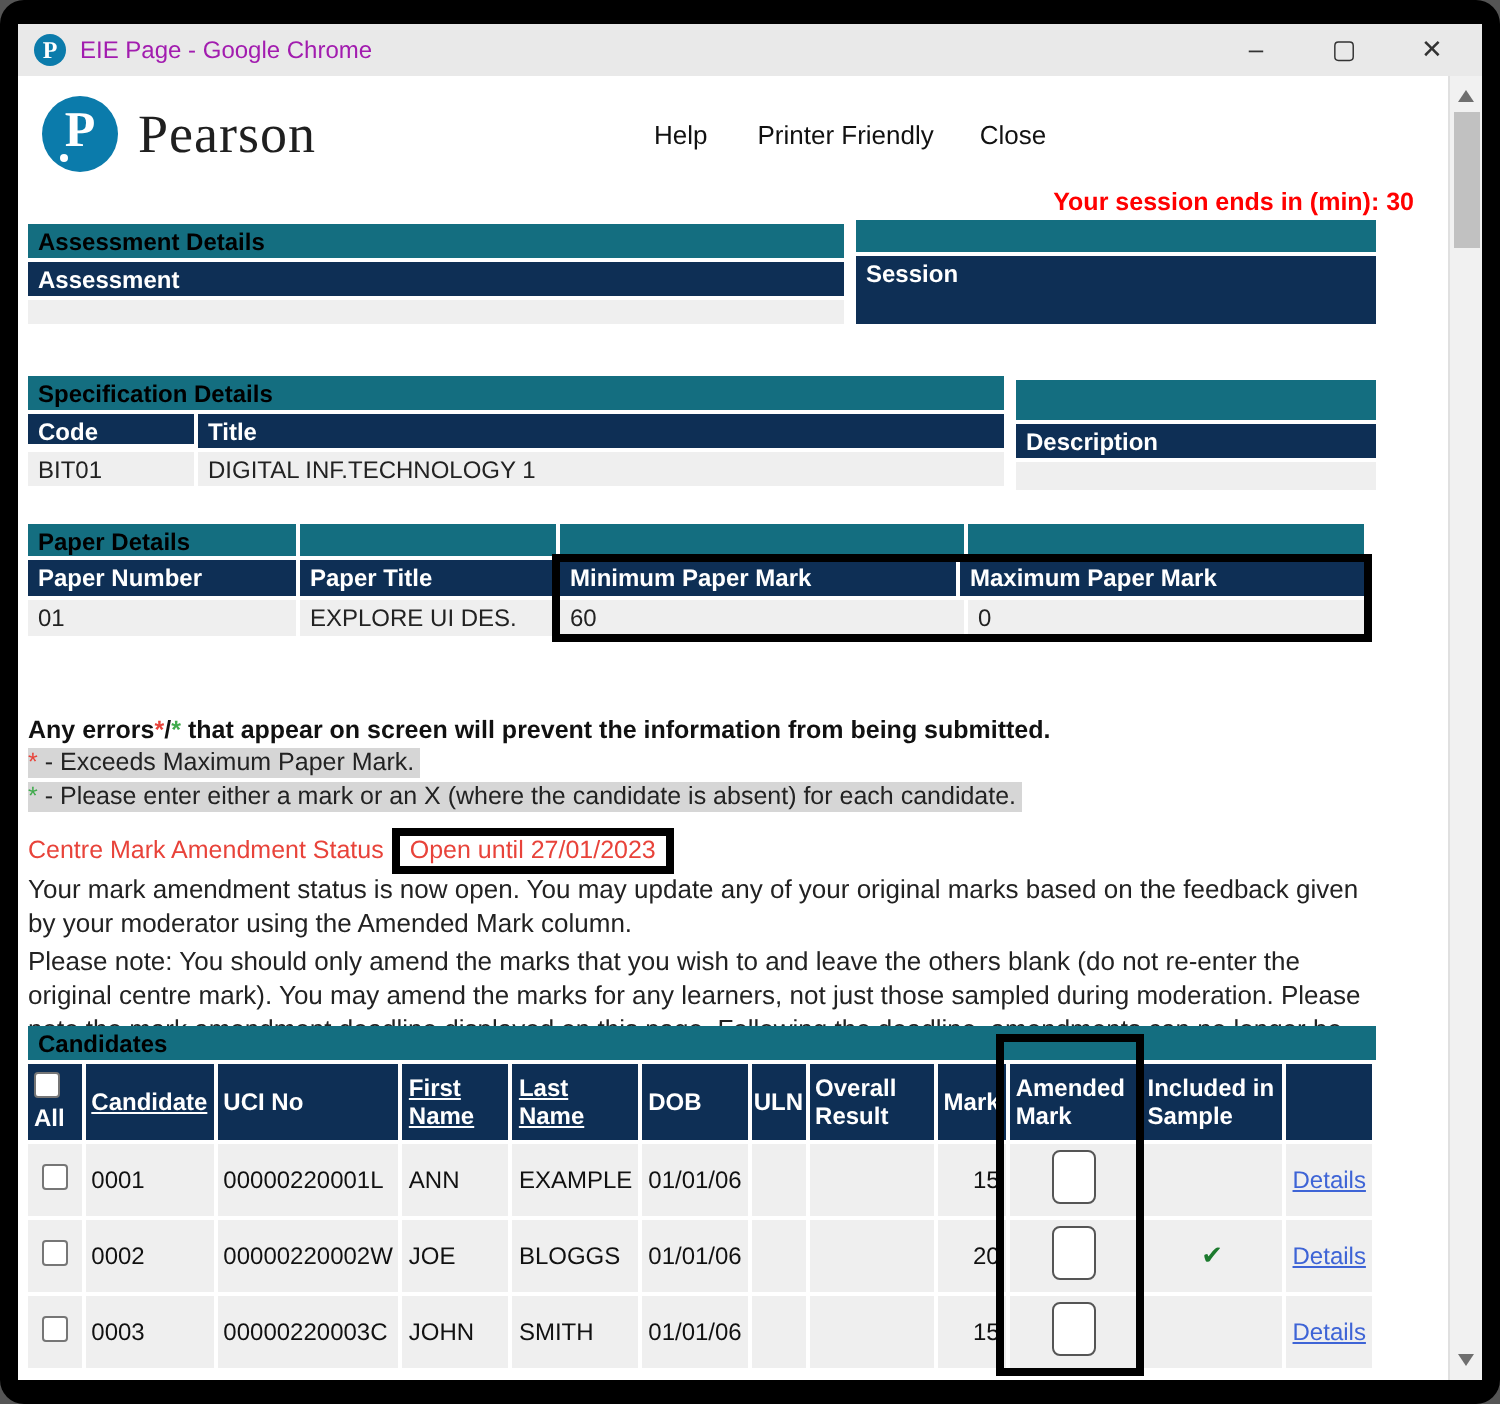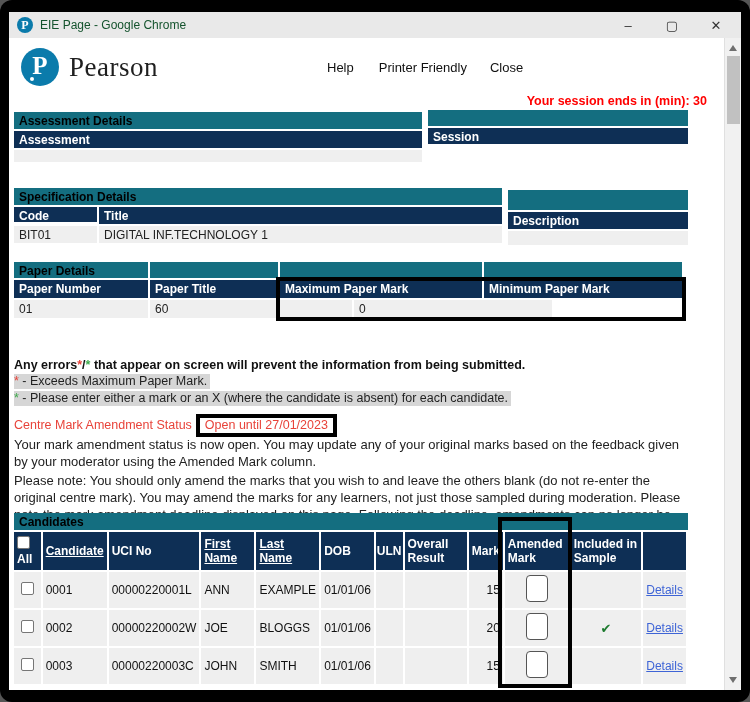--- a/index.html
+++ b/index.html
@@ -4,21 +4,21 @@
 <style>
   * { margin:0; padding:0; box-sizing:border-box; }
   body { font-family:"Liberation Sans","DejaVu Sans",sans-serif; background:#555; }
 
   .frame { width:750px; height:702px; background:#000; border-radius:12px; padding:12px 9px; position:relative; }
   .window { width:732px; height:678px; display:flex; flex-direction:column; }
 
   
   .titlebar { height:26px; background:#e9e9e9; display:flex; align-items:center; padding:0 8px; flex:0 0 26px; }
   .favicon { width:16px; height:16px; border-radius:50%; background:#0b7bab; color:#fff; font-family:"Liberation Serif",serif; font-weight:bold; font-size:12px; text-align:center; line-height:16px; margin-right:7px; }
-  .titletext { font-size:12px; color:#14532d; }
+  .titletext { font-size:12px; color:#a21caf; }
   .wincontrols { margin-left:auto; display:flex; gap:30px; padding-right:10px; }
   .wincontrols span { font-size:13px; color:#333; cursor:default; width:14px; text-align:center; }
 
   
   .content { position:relative; background:#fff; height:652px; overflow:hidden; }
 
   
   .scrollbar { position:absolute; top:0; right:0; width:17px; height:652px; background:#f1f1f1; border-left:1px solid #e0e0e0; }
   .sb-arrow { position:absolute; left:4px; width:0; height:0; border-left:4.5px solid transparent; border-right:4.5px solid transparent; }
   .sb-up { top:7px; border-bottom:6px solid #6f6f6f; }
@@ -103,21 +103,21 @@
         <div class="teal-bar" style="height:17px;">Assessment Details</div>
         <div class="gap"></div>
         <div class="navy-bar" style="height:17px;">Assessment</div>
         <div class="gap"></div>
         <div class="gray-row" style="height:12px;"></div>
       </div>
 
       <div class="abs" style="left:419px; top:72px; width:260px;">
         <div class="teal-bar" style="height:16px;"></div>
         <div class="gap"></div>
-        <div class="navy-bar" style="height:16px;">Session</div>
+        <div class="navy-bar" style="height:34px;">Session</div>
         <div class="gap"></div>
       </div>
 
       <div class="abs" style="left:5px; top:150px; width:488px;">
         <div class="teal-bar" style="height:17px;">Specification Details</div>
         <div class="gap"></div>
         <div class="cols">
           <div class="navy-bar" style="width:83px; height:15px;">Code</div>
           <div class="navy-bar" style="flex:1; height:17px;">Title</div>
         </div>
@@ -140,26 +140,27 @@
         <div class="cols">
           <div class="teal-bar" style="width:134px; height:16px;">Paper Details</div>
           <div class="teal-bar" style="width:128px; height:16px;"></div>
           <div class="teal-bar" style="width:202px; height:16px;"></div>
           <div class="teal-bar" style="width:198px; height:16px;"></div>
         </div>
         <div class="gap"></div>
         <div class="cols">
           <div class="navy-bar" style="width:134px; height:18px;">Paper Number</div>
           <div class="navy-bar" style="width:128px; height:18px;">Paper Title</div>
+          <div class="navy-bar" style="width:198px; height:18px;">Minimum Paper Mark</div>
           <div class="navy-bar" style="width:202px; height:18px;">Maximum Paper Mark</div>
-          <div class="navy-bar" style="width:198px; height:18px;">Minimum Paper Mark</div>
         </div>
         <div class="gap"></div>
         <div class="cols">
           <div class="gray-row" style="width:134px; height:18px;">01</div>
+          <div class="gray-row" style="width:128px; height:18px;">EXPLORE UI DES.</div>
           <div class="gray-row" style="width:202px; height:18px;">60</div>
           <div class="gray-row" style="width:198px; height:18px;">0</div>
         </div>
       </div>
 
       <div class="abs" style="left:5px; top:320px; width:690px;">
         <div class="err-head"><span>Any errors</span><span class="star-red">*</span><span>/</span><span class="star-green">*</span><span> that appear on screen will prevent the information from being submitted.</span></div>
         <div class="err-item">
             <span class="star-red">*</span>
             <span> - Exceeds Maximum Paper Mark.</span>

